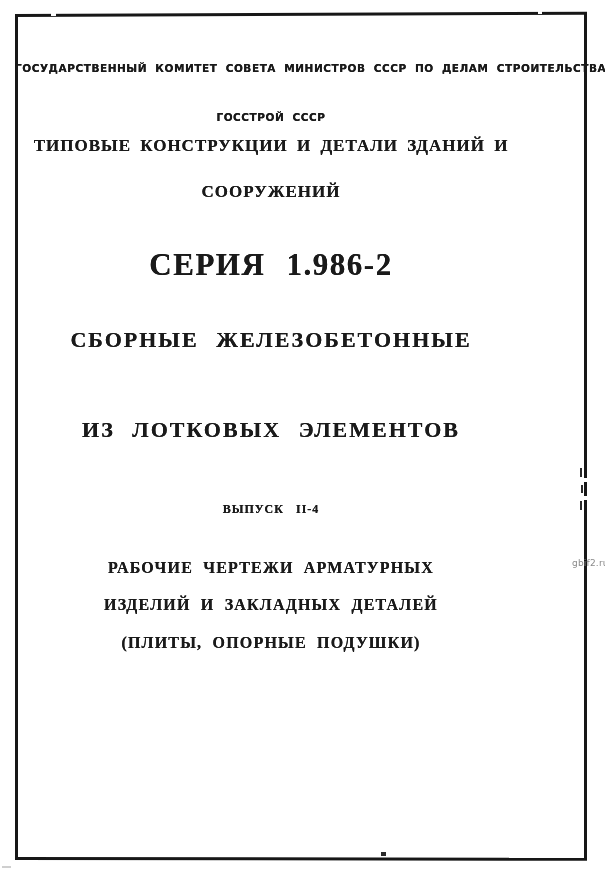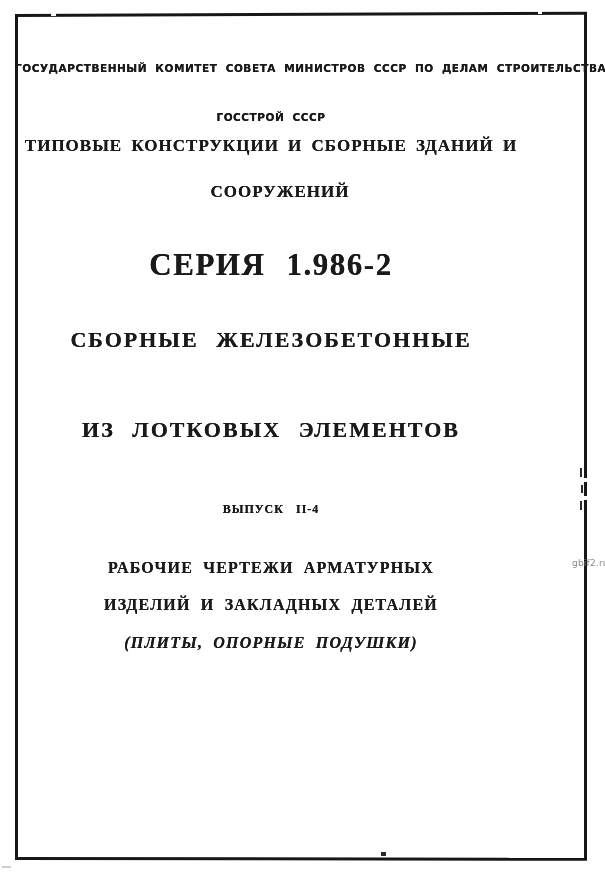--- a/index.html
+++ b/index.html
@@ -86,29 +86,29 @@
     word-spacing: 8px;
   }
   .subtitle {
     font-size: 16px;
     letter-spacing: 1.2px;
     word-spacing: 5px;
   }
   .l-hdr1   { top: 63px;  }
   .l-hdr2   { top: 112px;  }
   .l-col1   { top: 137px; }
-  .l-col2   { top: 183px; margin-left: 9px; }
+  .l-col2   { top: 183px; }
   .l-series { top: 249px; }
   .l-t1     { top: 329px; }
   .l-t2     { top: 374px; }
   .l-t3     { top: 419px; }
   .l-issue  { top: 503px; }
   .l-s1     { top: 560px; }
   .l-s2     { top: 597px; }
-  .l-s3     { top: 635px; font-style: italic; }
+  .l-s3     { top: 635px; }
   
   .watermark {
     position: absolute;
     left: 572px;
     top: 558px;
     z-index: 5;
     font-family: "DejaVu Sans", "Liberation Sans", sans-serif;
     font-size: 9px;
     font-weight: normal;
     color: #8a8a8a;
@@ -132,21 +132,21 @@
   <div class="notch" style="left:584px; top:496px; width:3px; height:4px;"></div>
   <div class="speck" style="left:580px; top:468px; width:2px; height:9px;"></div>
   <div class="speck" style="left:581px; top:485px; width:2px; height:8px;"></div>
   <div class="speck" style="left:580px; top:501px; width:2px; height:9px;"></div>
   <div class="speck" style="left:381px; top:852px; width:5px; height:4px;"></div>
   <div class="speck light" style="left:2px; top:866px; width:9px; height:2px;"></div>
 
   <div class="line hdr l-hdr1">ГОСУДАРСТВЕННЫЙ КОМИТЕТ СОВЕТА МИНИСТРОВ СССР ПО ДЕЛАМ СТРОИТЕЛЬСТВА</div>
   <div class="line hdr l-hdr2">ГОССТРОЙ СССР</div>
 
-  <div class="line collection l-col1">ТИПОВЫЕ КОНСТРУКЦИИ И СБОРНЫЕ ЗДАНИЙ И</div>
+  <div class="line collection l-col1">ТИПОВЫЕ КОНСТРУКЦИИ И ДЕТАЛИ ЗДАНИЙ И</div>
   <div class="line collection l-col2">СООРУЖЕНИЙ</div>
 
   <div class="line series l-series">СЕРИЯ 1.986-2</div>
 
   <div class="line maintitle l-t1">СБОРНЫЕ ЖЕЛЕЗОБЕТОННЫЕ</div>
   <div class="line maintitle l-t3">ИЗ ЛОТКОВЫХ ЭЛЕМЕНТОВ</div>
 
   <div class="line issue l-issue">ВЫПУСК II-4</div>
 
   <div class="line subtitle l-s1">РАБОЧИЕ ЧЕРТЕЖИ АРМАТУРНЫХ</div>

